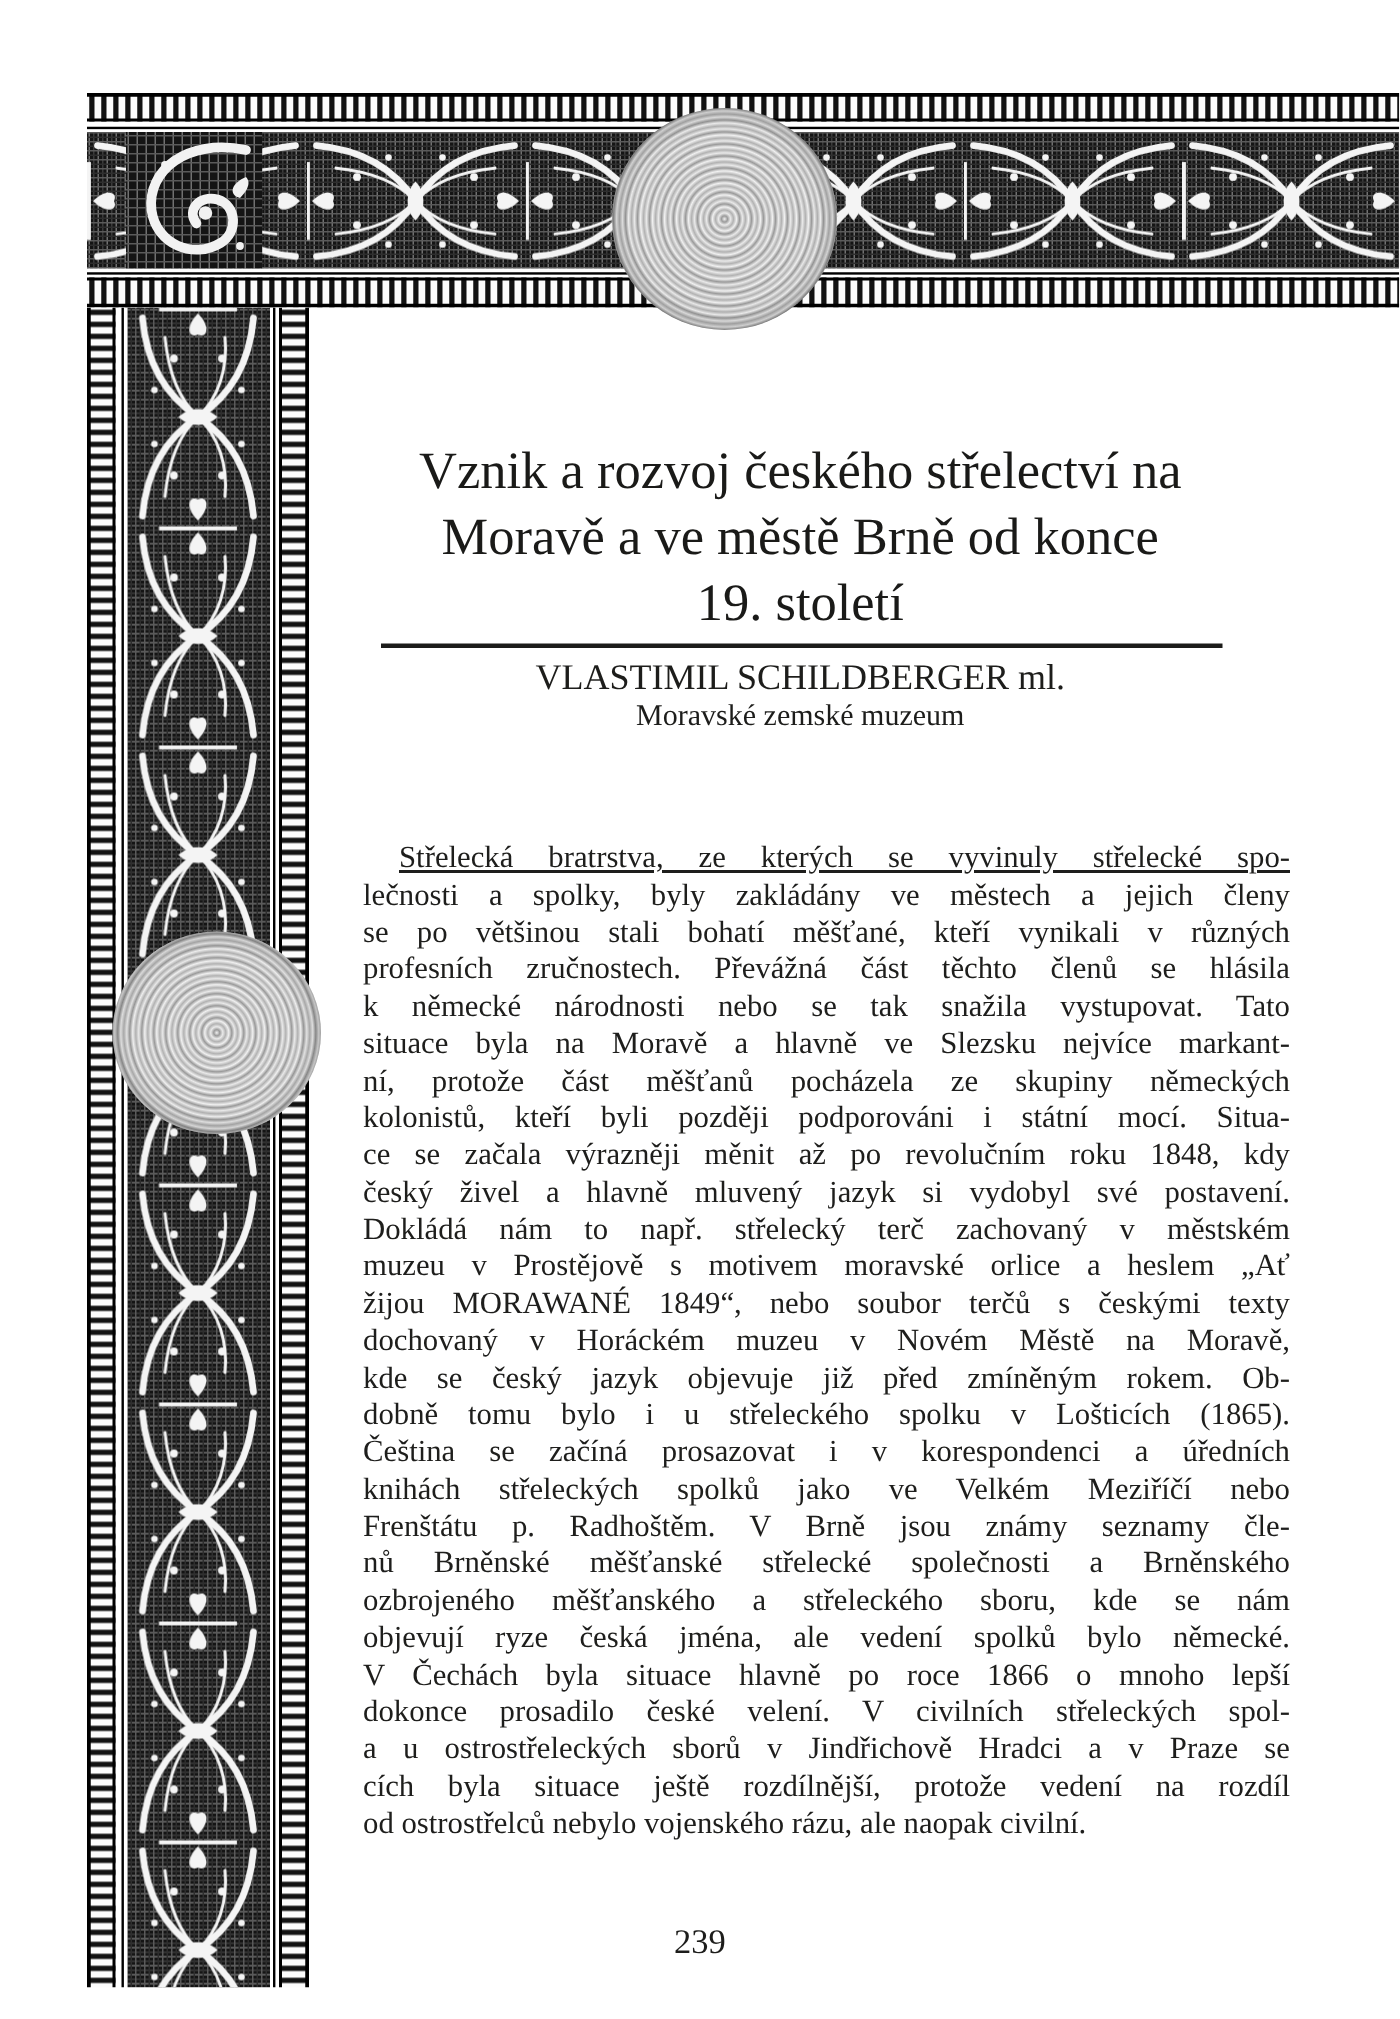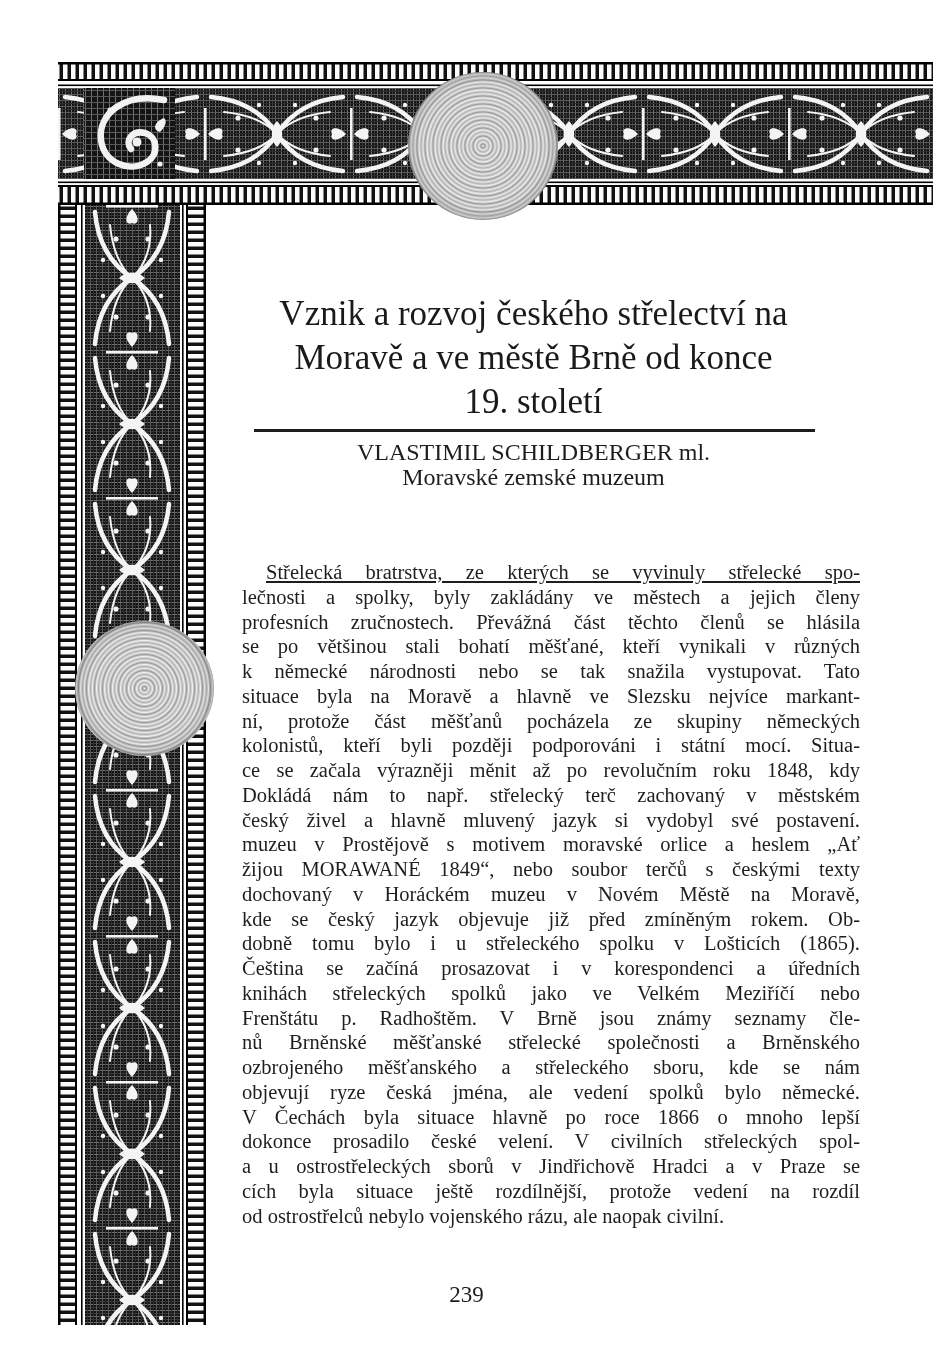--- a/index.html
+++ b/index.html
@@ -25,21 +25,21 @@
   .moire-top  { left:408px; top:72px;  width:150px; height:148px; }
   .moire-left { left:75px;  top:621px; width:139px; height:135px; }
 
   
   .title {
     position:absolute; left:251px; top:292px; width:565px; z-index:4;
     text-align:center; font-size:35px; line-height:44px; color:#1a1a18;
   }
   .title-rule { position:absolute; left:254px; top:429px; width:561px; height:3px; background:#1c1c1a; z-index:4; }
   .author { position:absolute; left:251px; top:440px; width:565px; text-align:center; font-size:24px; line-height:25px; z-index:4; }
-  .affiliation { position:absolute; left:251px; top:465px; width:565px; text-align:center; font-size:24px; line-height:25px; z-index:4; }
+  .affiliation { position:absolute; left:251px; top:465px; width:565px; text-align:center; font-size:20px; line-height:25px; z-index:4; }
 
   
   .body-text { position:absolute; left:242px; top:560px; width:618px; z-index:4; font-size:20.5px; color:#1e1e1c; }
   .body-line {
     height:24.75px; line-height:24.75px; white-space:normal;
     text-align:justify; text-align-last:justify;
   }
   .body-line.first { text-indent:24px;text-decoration:underline; }
   .body-line.last  { text-align-last:left; }
 
@@ -178,29 +178,29 @@
     <div>Moravě a ve městě Brně od konce</div>
     <div>19. století</div>
   </div>
   <div class="title-rule"></div>
   <div class="author">VLASTIMIL SCHILDBERGER ml.</div>
   <div class="affiliation">Moravské zemské muzeum</div>
 
   <div class="body-text">
       <div class="body-line first">Střelecká bratrstva, ze kterých se vyvinuly střelecké spo-</div>
       <div class="body-line">lečnosti a spolky, byly zakládány ve městech a jejich členy</div>
+      <div class="body-line">se po většinou stali bohatí měšťané, kteří vynikali v různých</div>
       <div class="body-line">profesních zručnostech. Převážná část těchto členů se hlásila</div>
-      <div class="body-line">se po většinou stali bohatí měšťané, kteří vynikali v různých</div>
       <div class="body-line">k německé národnosti nebo se tak snažila vystupovat. Tato</div>
       <div class="body-line">situace byla na Moravě a hlavně ve Slezsku nejvíce markant-</div>
       <div class="body-line">ní, protože část měšťanů pocházela ze skupiny německých</div>
       <div class="body-line">kolonistů, kteří byli později podporováni i státní mocí. Situa-</div>
       <div class="body-line">ce se začala výrazněji měnit až po revolučním roku 1848, kdy</div>
+      <div class="body-line">český živel a hlavně mluvený jazyk si vydobyl své postavení.</div>
       <div class="body-line">Dokládá nám to např. střelecký terč zachovaný v městském</div>
-      <div class="body-line">český živel a hlavně mluvený jazyk si vydobyl své postavení.</div>
       <div class="body-line">muzeu v Prostějově s motivem moravské orlice a heslem „Ať</div>
       <div class="body-line">žijou MORAWANÉ 1849“, nebo soubor terčů s českými texty</div>
       <div class="body-line">dochovaný v Horáckém muzeu v Novém Městě na Moravě,</div>
       <div class="body-line">kde se český jazyk objevuje již před zmíněným rokem. Ob-</div>
       <div class="body-line">dobně tomu bylo i u střeleckého spolku v Lošticích (1865).</div>
       <div class="body-line">Čeština se začíná prosazovat i v korespondenci a úředních</div>
       <div class="body-line">knihách střeleckých spolků jako ve Velkém Meziříčí nebo</div>
       <div class="body-line">Frenštátu p. Radhoštěm. V Brně jsou známy seznamy čle-</div>
       <div class="body-line">nů Brněnské měšťanské střelecké společnosti a Brněnského</div>
       <div class="body-line">ozbrojeného měšťanského a střeleckého sboru, kde se nám</div>

